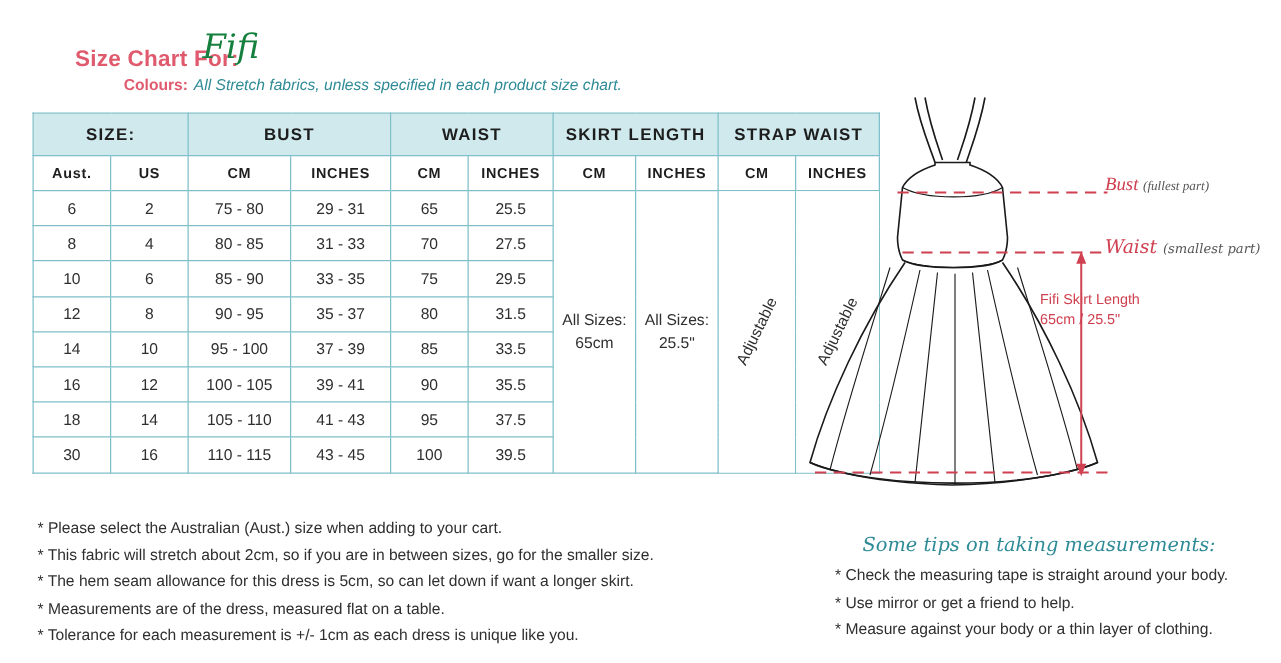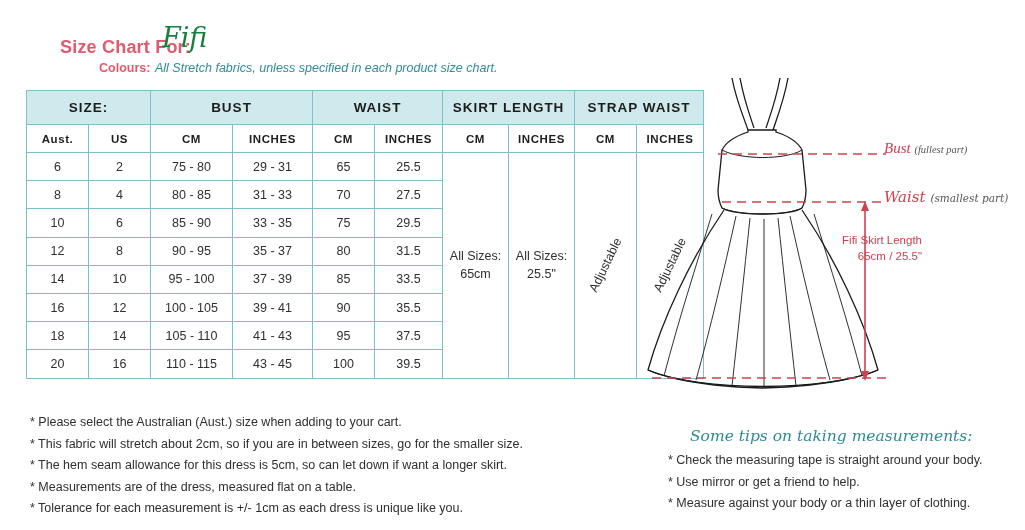--- a/index.html
+++ b/index.html
@@ -115,21 +115,21 @@
     font-size: 10.5px; color: #555; font-style: italic;
   }
   .lbl-waist {
     position: absolute; left: 884px; top: 188px;
     font-family: "DejaVu Serif", serif; font-style: italic;
     font-size: 15px; color: #cf4050;
   }
   .lbl-skirt {
     position: absolute; left: 832px; top: 232px;
     font-size: 11.5px; color: #cf4050;
-    text-align: right; line-height: 16px; width: 90px;
+    text-align: left; line-height: 16px; width: 90px;
   }
 </style>
 </head>
 <body>
 
 <div class="page">
 
   <div class="hdr-label">Size Chart For:</div>
   <div class="hdr-title">Fifi</div>
   <div class="hdr-colours">Colours:</div>
@@ -217,21 +217,21 @@
         </tr>
         <tr class="data-row">
           <td>18</td>
           <td>14</td>
           <td>105 - 110</td>
           <td>41 - 43</td>
           <td>95</td>
           <td>37.5</td>
         </tr>
         <tr class="data-row">
-          <td>20</td>
+          <td>30</td>
           <td>16</td>
           <td>110 - 115</td>
           <td>43 - 45</td>
           <td>100</td>
           <td>39.5</td>
         </tr>
       </tbody>
     </table>
   </div>
 

